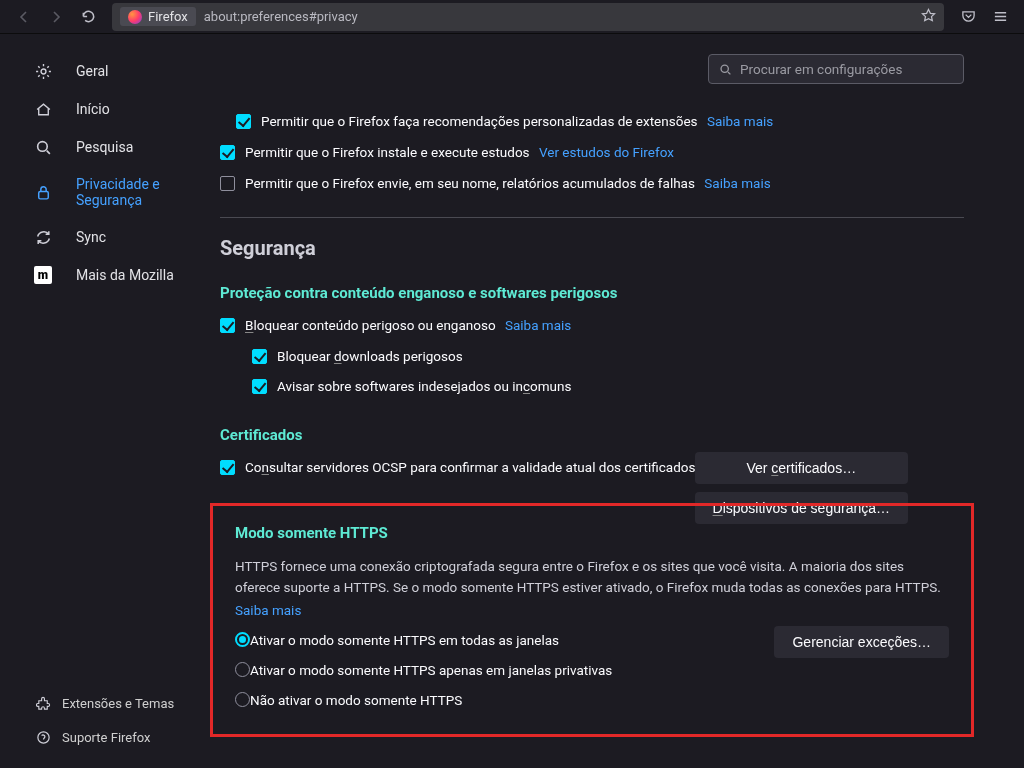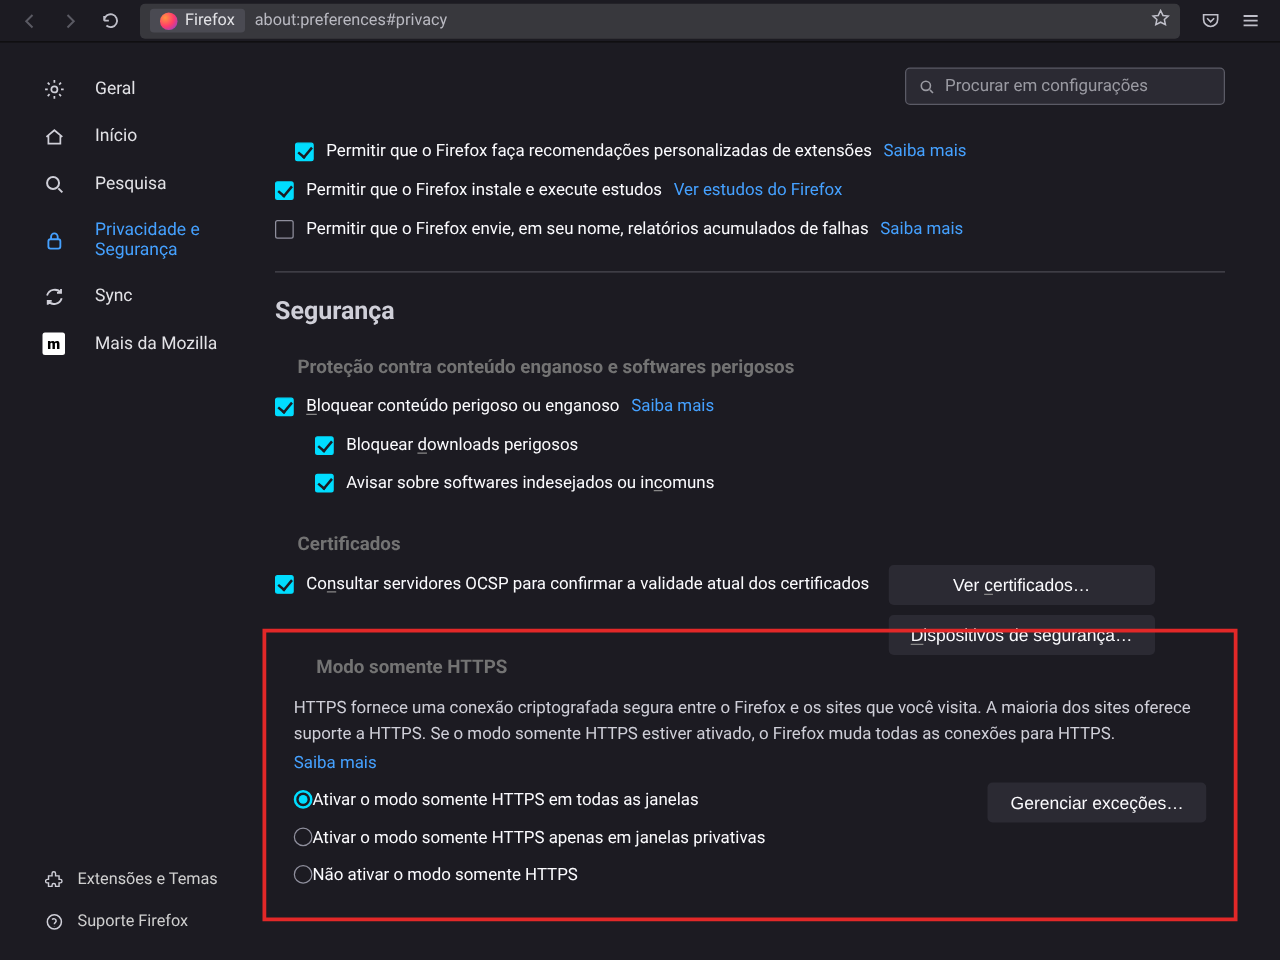--- a/index.html
+++ b/index.html
@@ -41,21 +41,21 @@
 }
 .side-item.active { color: #45a1ff; }
 .side-item.active .sicon { color: #45a1ff; }
 .sicon { width: 18px; height: 18px; display: flex; align-items: center; justify-content: center; color: #cfcfd8; flex-shrink: 0; }
 .sidebar .spacer { flex: 1; }
 .side-bottom {
   display: flex; align-items: center; gap: 10px;
   padding: 8px 18px 8px 34px; color: #cfcfcf; font-size: 13px; cursor: pointer;
 }
 .main {
-  flex: 1; padding: 20px 44px 20px 20px; overflow-y: auto; position: relative;
+  flex: 1; padding: 20px 60px 20px 20px; overflow-y: auto; position: relative;
 }
 .search-row { display: flex; justify-content: flex-end; margin-bottom: 28px; }
 .search-box {
   width: 256px; height: 30px; border: 1px solid #5b5b66; border-radius: 4px;
   background: #2b2a33; display: flex; align-items: center; padding: 0 10px; gap: 8px;
   color: #9a9aa2; font-size: 13.5px;
 }
 .check-row {
   display: flex; align-items: flex-start; gap: 10px; margin-bottom: 12px; line-height: 1.4;
 }
@@ -63,21 +63,21 @@
 .check-row.indent2 { margin-left: 32px; }
 .chk {
   width: 15px; height: 15px; border: 1.5px solid #8f8f9d; border-radius: 2px;
   flex-shrink: 0; margin-top: 2px; display: flex; align-items: center; justify-content: center;
 }
 .chk.checked { background: #00ddff; border-color: #00ddff; }
 .chk.checked::after { content: ""; width: 5px; height: 9px; border: solid #1c1b22; border-width: 0 2px 2px 0; transform: rotate(40deg) translateY(-1px); }
 .link { color: #45a1ff; margin-left: 6px; cursor: pointer; }
 hr.sep { border: none; border-top: 1px solid #4a4a52; margin: 24px 0 18px 0; }
 h2.section { font-size: 20px; font-weight: 700; color: #cfcfd8; margin-bottom: 24px; }
-h3.sub { font-size: 15px; font-weight: 700; color: #737373; margin-bottom: 14px; margin-left: 18px; }
+h3.sub { font-size: 15px; font-weight: 700; color: #5eead4; margin-bottom: 14px; }
 .btn {
   background: #2b2a33; color: #fbfbfe; border: none; padding: 8px 18px;
   border-radius: 4px; font-size: 14px; cursor: pointer; min-width: 160px;
 }
 .btn-col { position: absolute; right: 56px; display: flex; flex-direction: column; gap: 8px; }
 .https-box {
   border: 3px solid #e22828; padding: 18px 22px 26px 22px; margin-top: 26px;
   margin-left: -10px; margin-right: -10px; position: relative;
 }
 .https-desc { color: #cfcfd8; line-height: 1.55; margin-bottom: 4px; }

